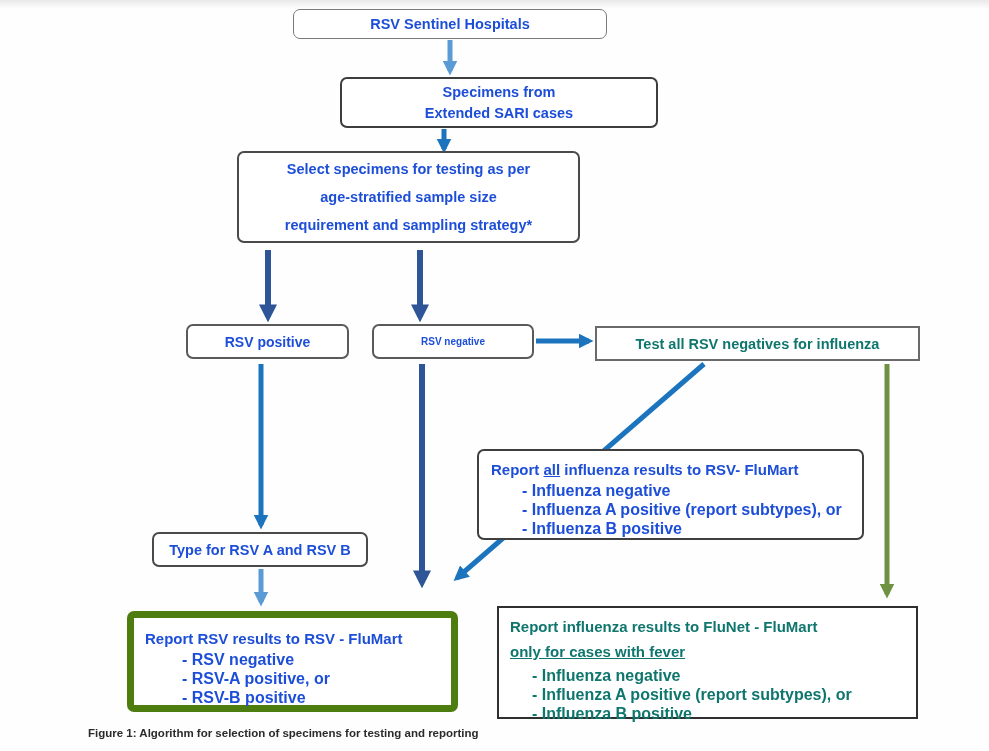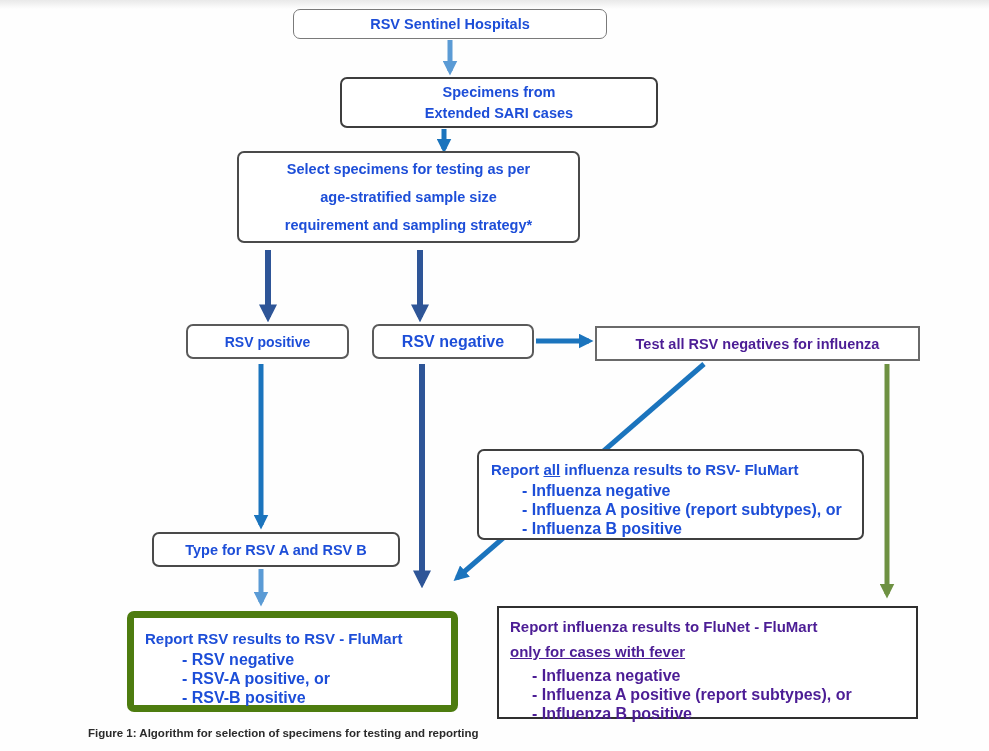--- a/index.html
+++ b/index.html
@@ -10,28 +10,28 @@
   #canvas{position:relative;width:989px;height:751px;background:#fefefe;}
   #top-shade{position:absolute;left:0;top:0;width:989px;height:9px;
     background:linear-gradient(#e9e9e9,rgba(255,255,255,0));pointer-events:none;}
   #arrows{position:absolute;left:0;top:0;z-index:1;}
   .box{
     position:absolute;z-index:2;background:#ffffff;box-sizing:border-box;
     display:flex;flex-direction:column;align-items:center;justify-content:center;
     text-align:center;font-weight:bold;
   }
   .blue-text{color:#1d4ed8;border-radius:7px;}
-  .green-text{color:#4c1d95;}
+  .green-text{color:#0f766e;}
   .b-sentinel{left:293px;top:9px;width:314px;height:30px;border:1px solid #7a7a7a;font-size:14.5px;}
   .b-specimens{left:300px;top:77px;width:318px;height:51px;border:2px solid #3d3d3d;font-size:14.5px;line-height:21px;margin-left:40px;}
   .b-select{left:237px;top:151px;width:343px;height:92px;border:2px solid #4a4a4a;font-size:14.5px;line-height:28px;}
   .b-rsvpos{left:186px;top:324px;width:163px;height:35px;border:2px solid #5a5a5a;font-size:14px;}
-  .b-rsvneg{left:372px;top:324px;width:162px;height:35px;border:2px solid #5a5a5a;font-size:16px;}
+  .b-rsvneg{left:372px;top:324px;width:162px;height:35px;border:2px solid #5a5a5a;font-size:10px;}
   .b-testall{left:595px;top:326px;width:325px;height:35px;border:2px solid #6a6a6a;font-size:14.5px;}
-  .b-type{left:152px;top:532px;width:248px;height:35px;border:2px solid #4a4a4a;font-size:14.5px;}
+  .b-type{left:152px;top:532px;width:216px;height:35px;border:2px solid #4a4a4a;font-size:14.5px;}
   .report{align-items:flex-start;justify-content:flex-start;text-align:left;}
   .b-reportflu{left:477px;top:449px;width:387px;height:91px;border:2px solid #3f3f3f;padding:8px 0 0 12px;}
   .b-reportrsv{left:127px;top:611px;width:331px;height:101px;border:7px solid #4d7c0f;padding:10px 0 0 11px;}
   .b-reportflunet{left:497px;top:606px;width:421px;height:113px;border:2px solid #2f2f2f;padding:6px 0 0 11px;}
   .report .title{font-size:15px;line-height:21px;}
   .b-reportflunet .title{line-height:25px;}
   .bullets{font-size:16px;line-height:19px;padding-left:31px;}
   .b-reportflu .bullets{padding-left:31px;margin-top:1px;}
   .b-reportrsv .bullets{padding-left:37px;margin-top:1px;}
   .b-reportflunet .bullets{padding-left:22px;margin-top:2px;}

